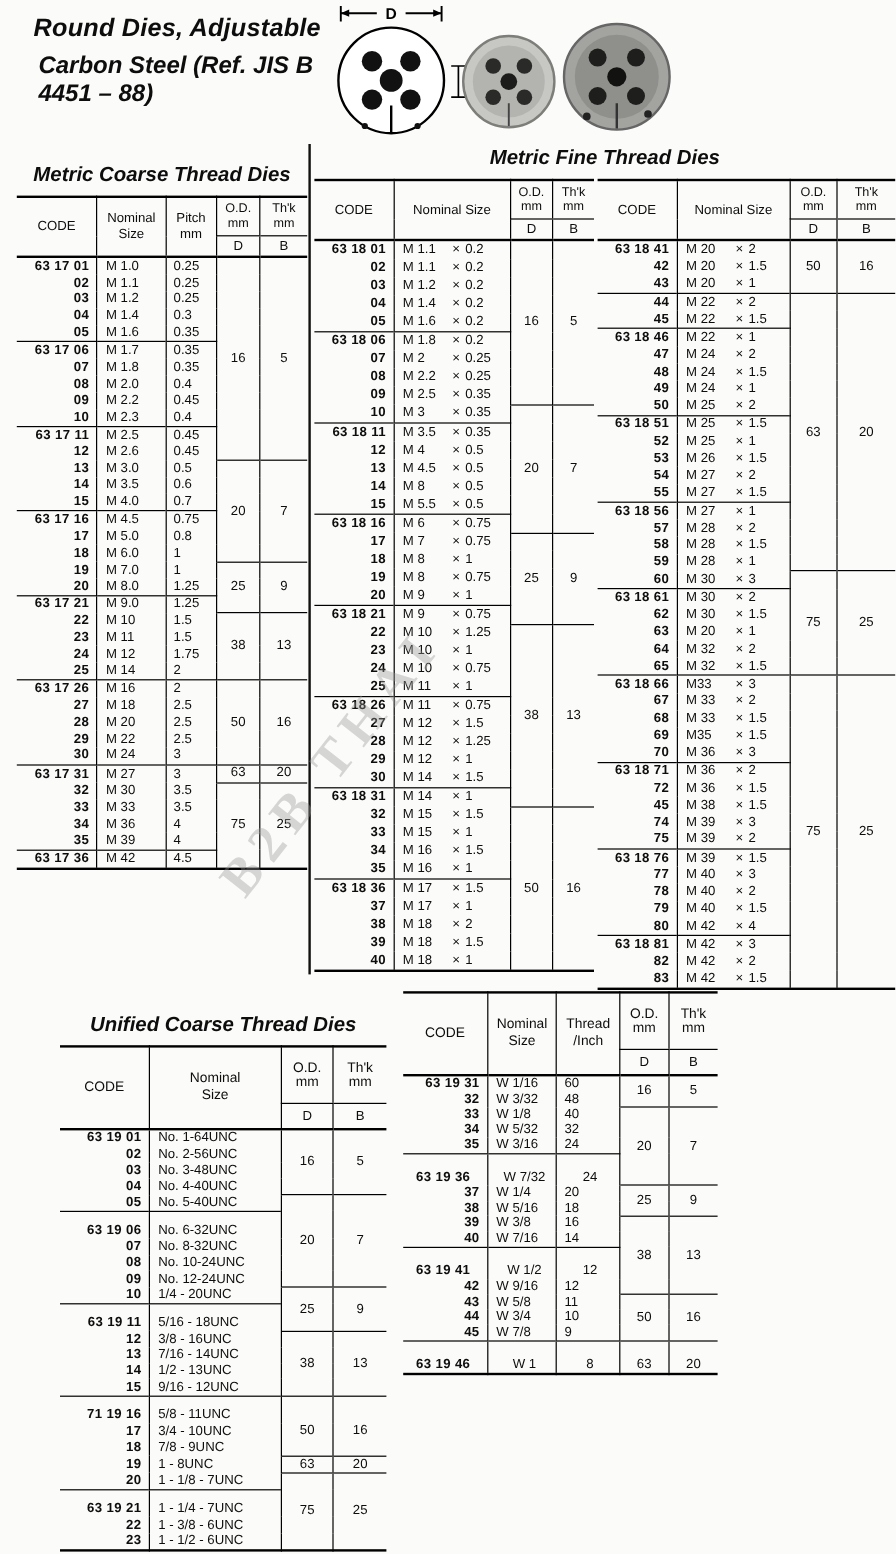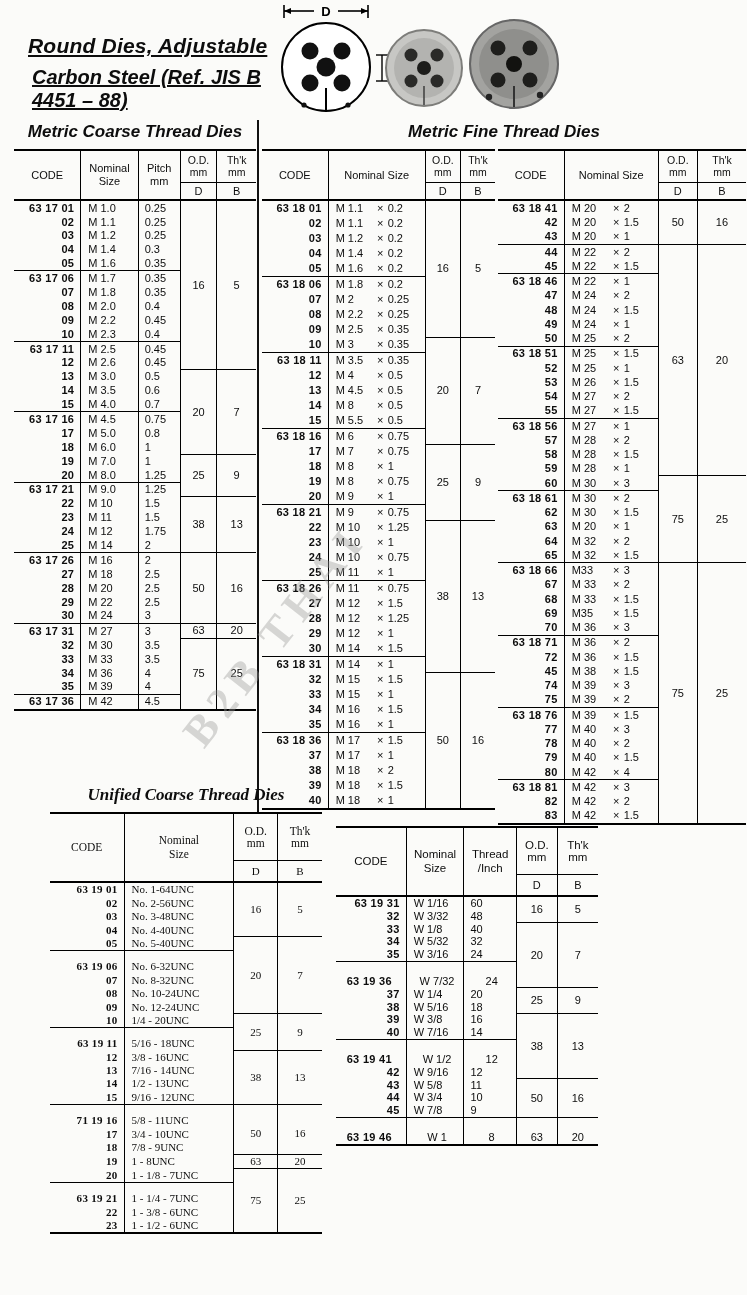--- a/index.html
+++ b/index.html
@@ -2,38 +2,38 @@
 <html><head>
 <meta charset="utf-8">
 <style>
   html,body{margin:0;padding:0;}
   body{
     width:747px;height:1295px;position:relative;overflow:hidden;
     background:#fbfbf9;color:#0d0d0d;
     font-family:"Liberation Sans","DejaVu Sans",sans-serif;
   }
   
-  #hdr{position:absolute;left:28px;top:34px;width:260px;text-decoration:underline;}
+  #hdr{position:absolute;left:28px;top:12px;width:260px;}
   #hdr h1{margin:0;font-size:21px;font-style:italic;font-weight:700;letter-spacing:.2px;}
   #hdr .sub{margin:8px 0 0 4px;font-size:20px;font-style:italic;font-weight:700;}
   
   #dies{position:absolute;left:264px;top:2px;width:304px;height:114px;}
   
   #wm{
     position:absolute;left:95px;top:610px;width:360px;z-index:6;pointer-events:none;
     transform:rotate(-52deg);transform-origin:center;
     font-family:"Liberation Serif","DejaVu Serif",serif;
     font-size:44px;font-weight:700;letter-spacing:8px;color:#9a9a98;opacity:.38;text-align:center;
   }
   
   .sec{position:absolute;}
   .sec h2{margin:0 0 7px 0;font-size:17px;font-style:italic;font-weight:700;text-align:center;white-space:nowrap;}
-  #sec-mc{left:14px;top:122px;width:242px;}
+  #sec-mc{left:14px;top:136px;width:242px;}
   #sec-mf{left:262px;top:122px;width:484px;}
-  #sec-un{left:50px;top:785px;width:272px;font-family:Liberation Serif, serif;}
+  #sec-un{left:50px;top:844px;width:272px;}
   #sec-wh{left:336px;top:826px;width:262px;}
   #mf-halves{display:flex;gap:3px;align-items:flex-start;}
   #divider{position:absolute;left:257px;top:120px;width:2px;height:692px;background:#111;}
   
   table.dies{border-collapse:collapse;border-top:2px solid #000;border-bottom:2px solid #000;table-layout:fixed;}
   .dies th,.dies td{
     border-left:1px solid #000;padding:0 3px;font-size:11px;line-height:1.15;
     font-weight:400;vertical-align:middle;overflow:hidden;
   }
   .dies .hc0,.dies .c0{border-left:none;}

